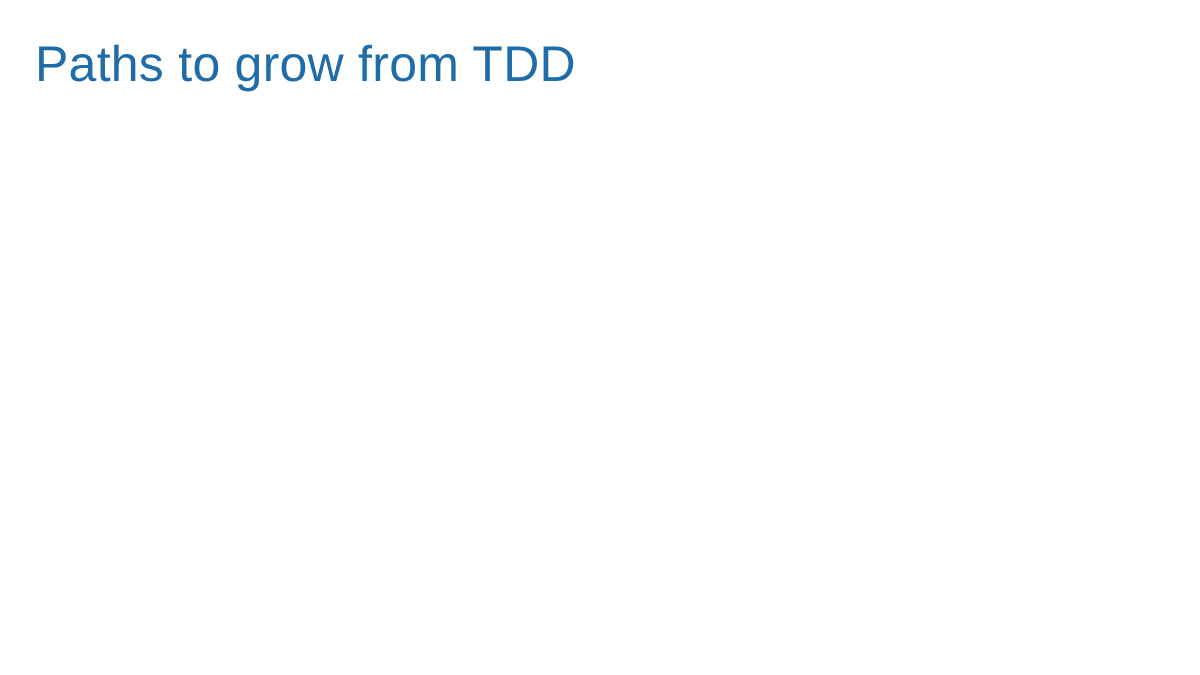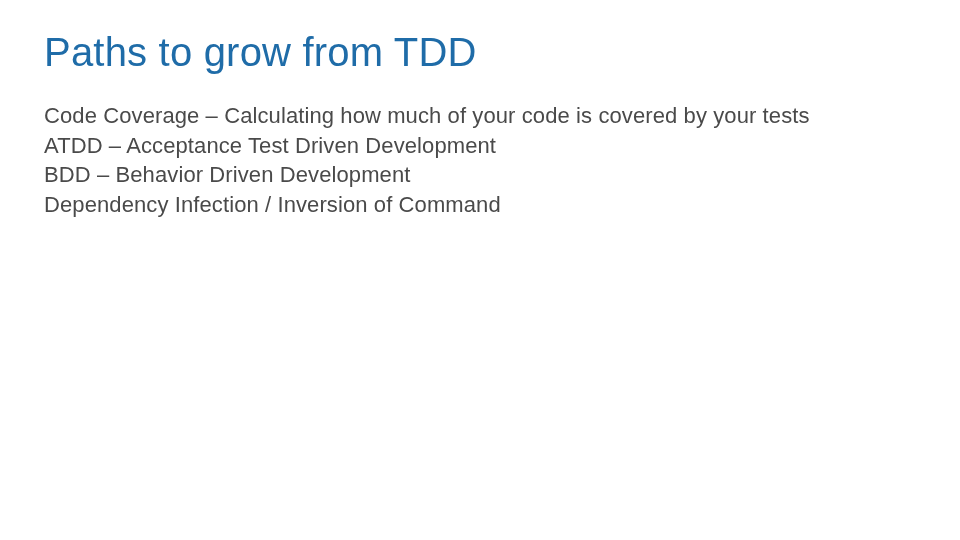--- a/index.html
+++ b/index.html
@@ -9,21 +9,21 @@
     }
     body {
       width: 960px;
       height: 540px;
       background: #ffffff;
       font-family: "Segoe UI Light", "Segoe UI", -apple-system, BlinkMacSystemFont, sans-serif;
       font-weight: 300;
       overflow: hidden;
     }
     .slide {
-      padding: 30px 44px;
+      padding: 30px 28px;
     }
     .title {
       color: #1f6ca8;
       font-size: 40px;
       font-weight: 300;
       margin-bottom: 26px;
       letter-spacing: 0.2px;
     }
     .body-text {
       color: #4a4a4a;
@@ -34,19 +34,13 @@
     }
     .body-text p {
       margin: 0;
     }
   </style>
 </head>
 <body>
 
 <div class="slide">
   <h1 class="title">Paths to grow from TDD</h1>
-  <div class="body-text">
-    <p>Code Coverage – Calculating how much of your code is covered by your tests</p>
-    <p>ATDD – Acceptance Test Driven Development</p>
-    <p>BDD – Behavior Driven Development</p>
-    <p>Dependency Infection / Inversion of Command</p>
-  </div>
 </div>
 
 </body></html>

